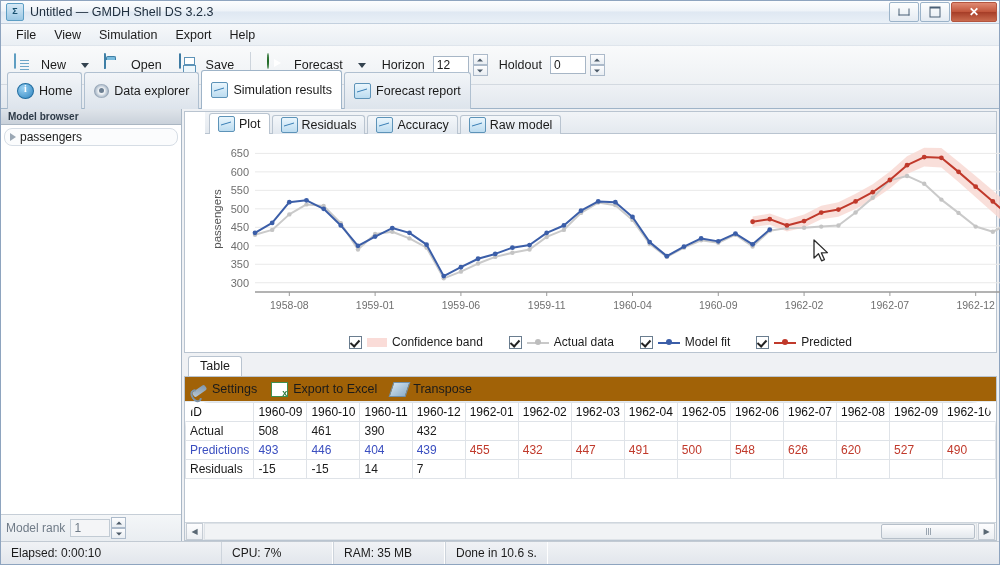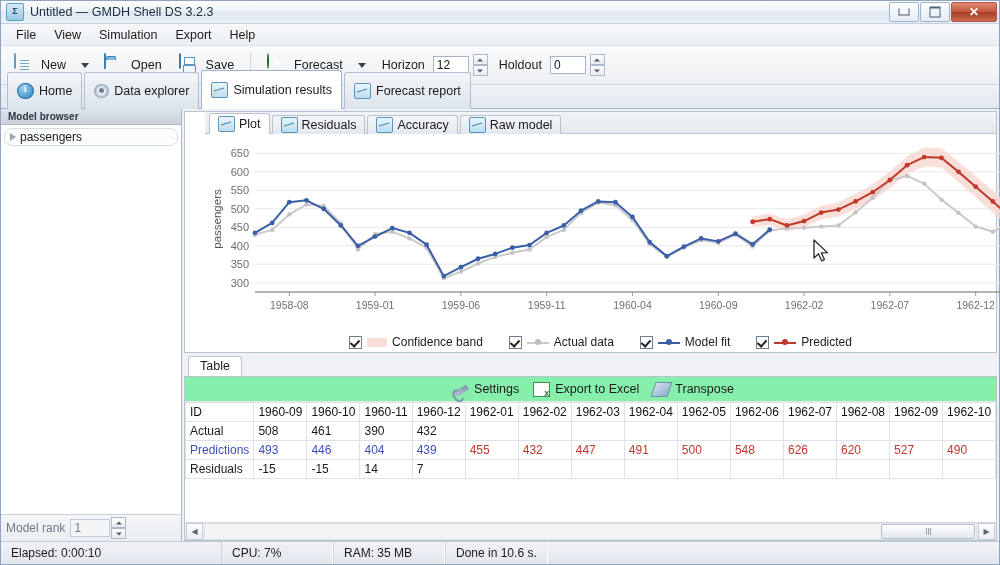--- a/index.html
+++ b/index.html
@@ -138,29 +138,29 @@
   .swline.r::before{background:#c0392b;}.swline.r::after{background:#c0392b;}
 
   
   .tablepanel{flex:1;display:flex;flex-direction:column;margin:3px 2px 0 2px;min-height:0;}
   .ttabs{height:20px;flex:0 0 20px;display:flex;align-items:flex-end;padding-left:4px;
     background:transparent;}
   .ttab{height:19px;padding:0 11px;font-size:12.5px;line-height:19px;
     border:1px solid #b9c4d0;border-bottom:none;border-radius:3px 3px 0 0;background:#fff;}
   .tbody{flex:1;display:flex;flex-direction:column;background:#fff;border:1px solid #b9c4d0;min-height:0;}
   .tbar{height:24px;flex:0 0 24px;display:flex;align-items:center;gap:14px;padding-left:7px;
-    background:#86efac;border-bottom:1px solid #e4e9ee;justify-content:center;}
+    background:#a16207;border-bottom:1px solid #e4e9ee;}
   .tbi{display:flex;align-items:center;gap:5px;font-size:12.5px;cursor:default;}
   .si{width:15px;height:15px;flex:0 0 15px;position:relative;}
   .si.wrench{background:linear-gradient(45deg,#b8c8d6,#7d93a8);border-radius:2px;transform:rotate(-35deg);width:13px;height:6px;margin-top:4px;}
   .si.wrench::after{content:"";position:absolute;left:-3px;top:-2px;width:6px;height:10px;border:2px solid #7d93a8;border-radius:50%;border-right-color:transparent;}
   .si.excel{width:14px;height:13px;background:#fff;border:1px solid #3f8f4f;margin-top:1px;}
   .si.excel::after{content:"x";position:absolute;right:0px;bottom:-2px;font-size:9px;font-weight:bold;color:#2f7a3f;}
   .si.trans{width:13px;height:13px;background:linear-gradient(135deg,#cfe0ef,#8fb0cc);transform:skewX(-18deg);border:1px solid #6f90ad;}
-  .tscroll{flex:1;overflow:hidden;position:relative;}
+  .tscroll{flex:1;overflow:hidden;position:relative;border-radius:25px;}
   table.grid{border-collapse:collapse;font-size:12px;table-layout:fixed;}
   table.grid td{border:1px solid #dfe3e8;height:18px;padding:0 4px;white-space:nowrap;
     overflow:hidden;background:#fff;}
   table.grid tr.hdr td{font-weight:normal;background:#fff;color:#111;}
   table.grid td.rowlab{width:58px;background:#fff;}
   table.grid tr.pred td{color:#3b4fc0;}
   table.grid tr.pred td.fut{color:#c0392b;}
   .hscroll{height:17px;flex:0 0 17px;display:flex;align-items:center;
     background:linear-gradient(#f3f5f7,#e9ecef);border-top:1px solid #cfd6dd;}
   .sb-arrow{width:15px;height:15px;display:flex;align-items:center;justify-content:center;

